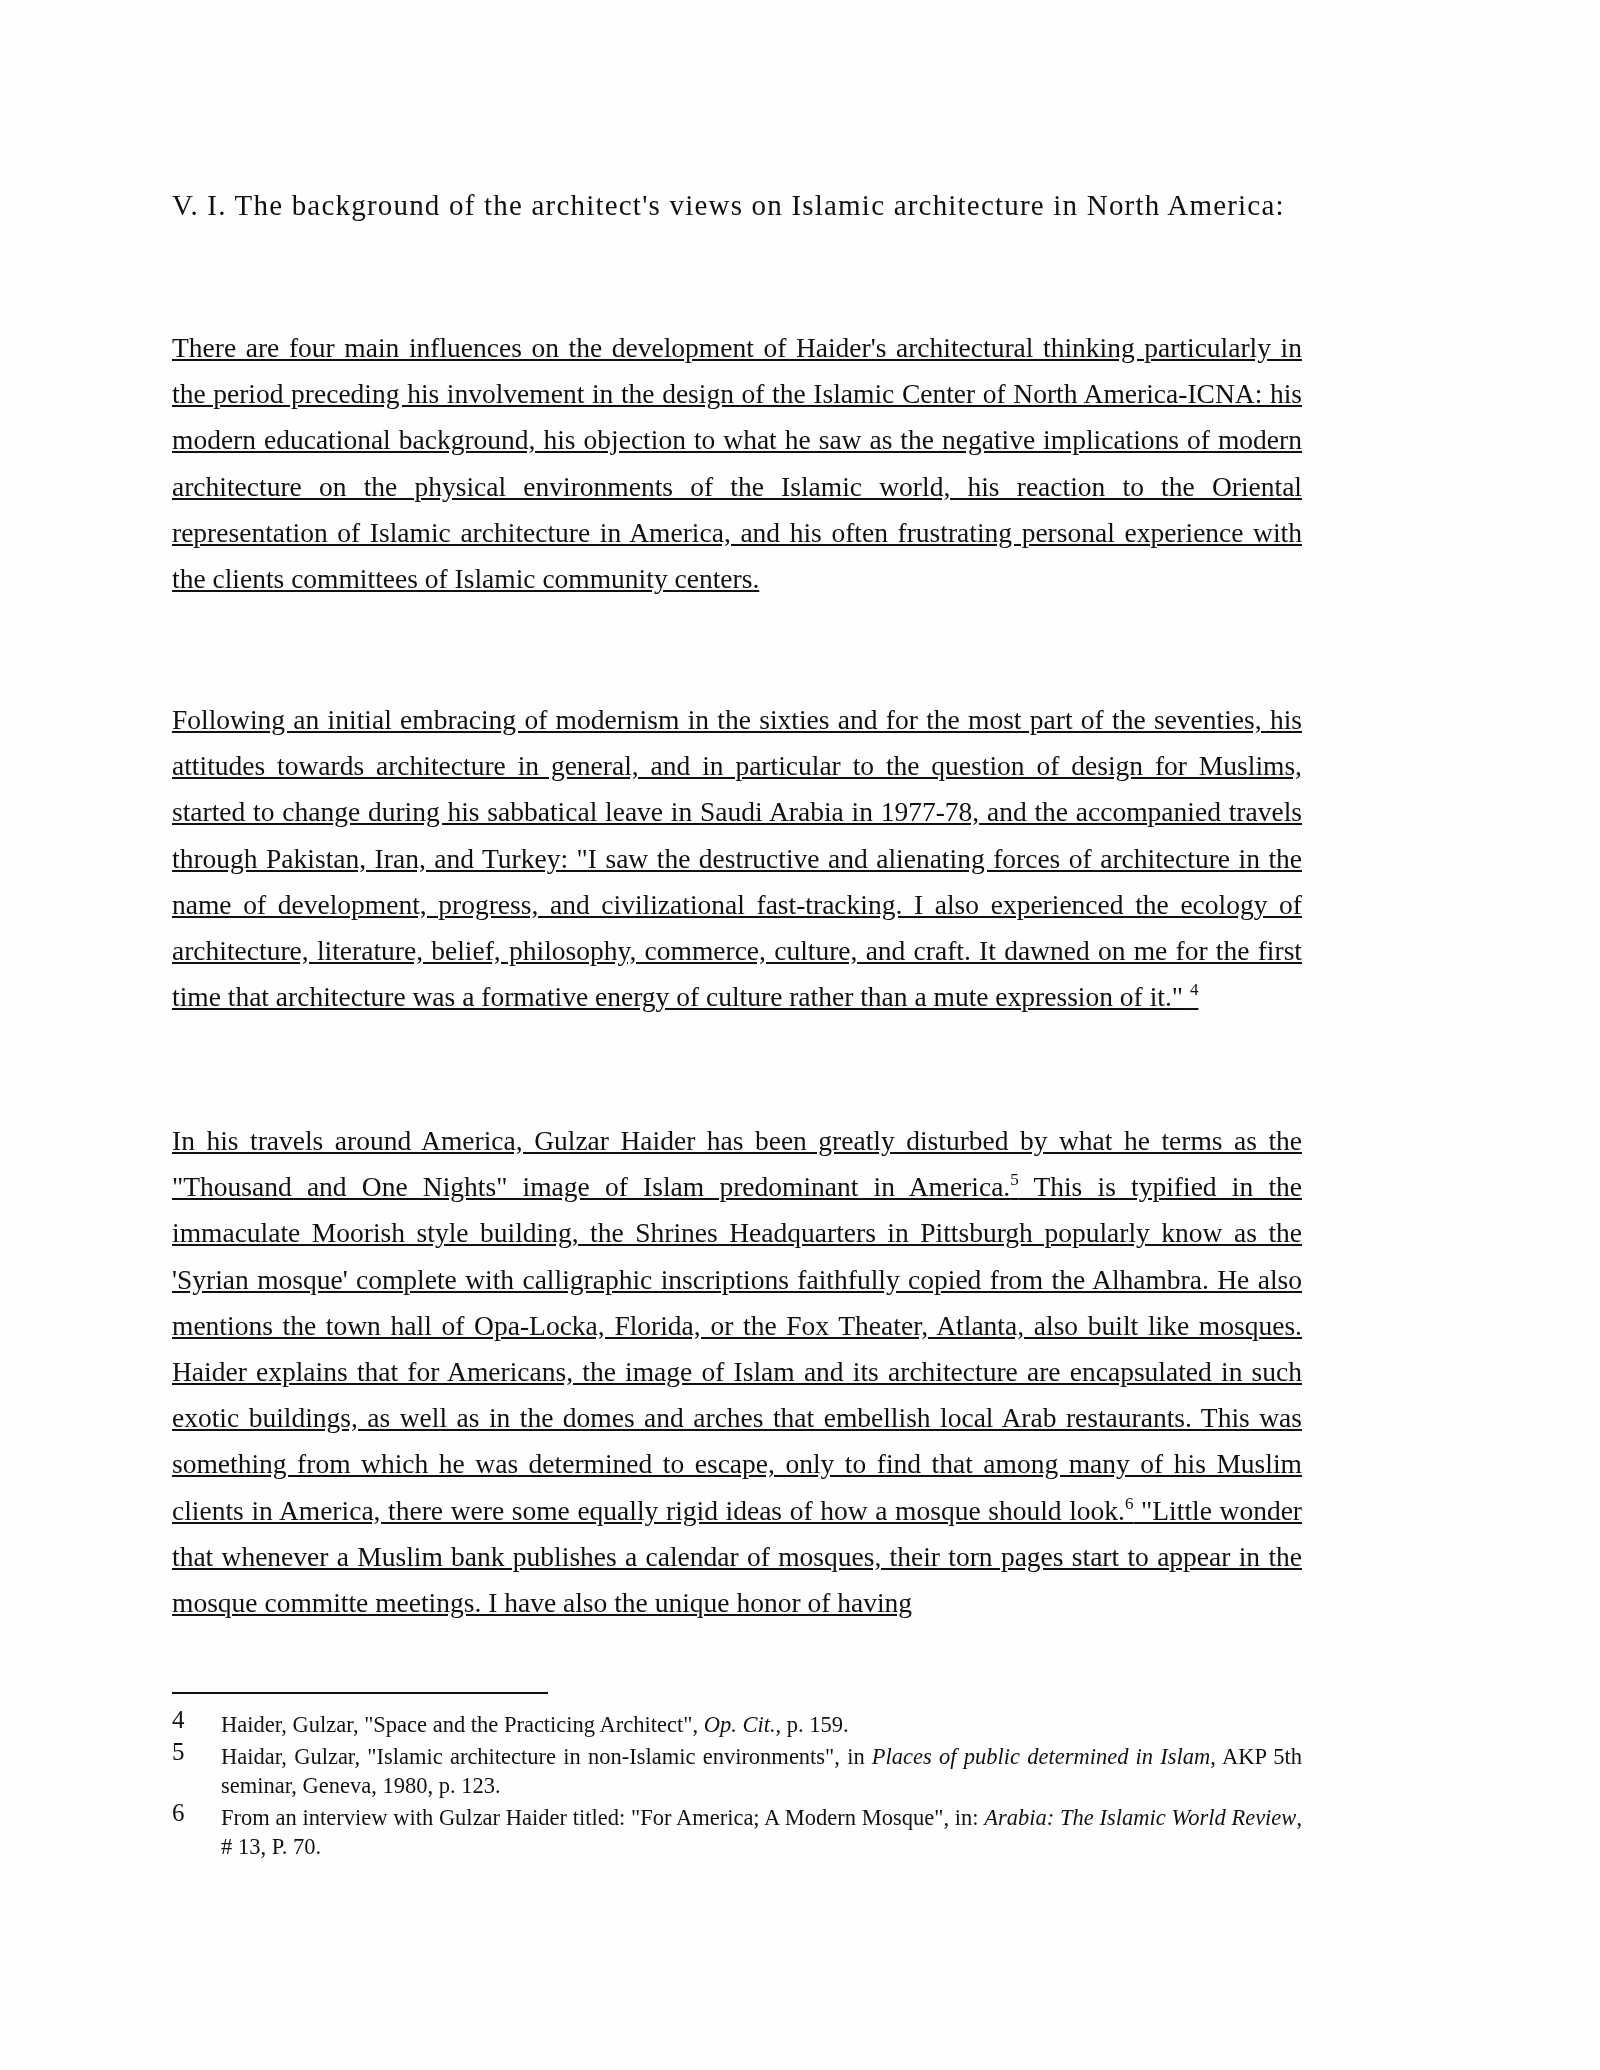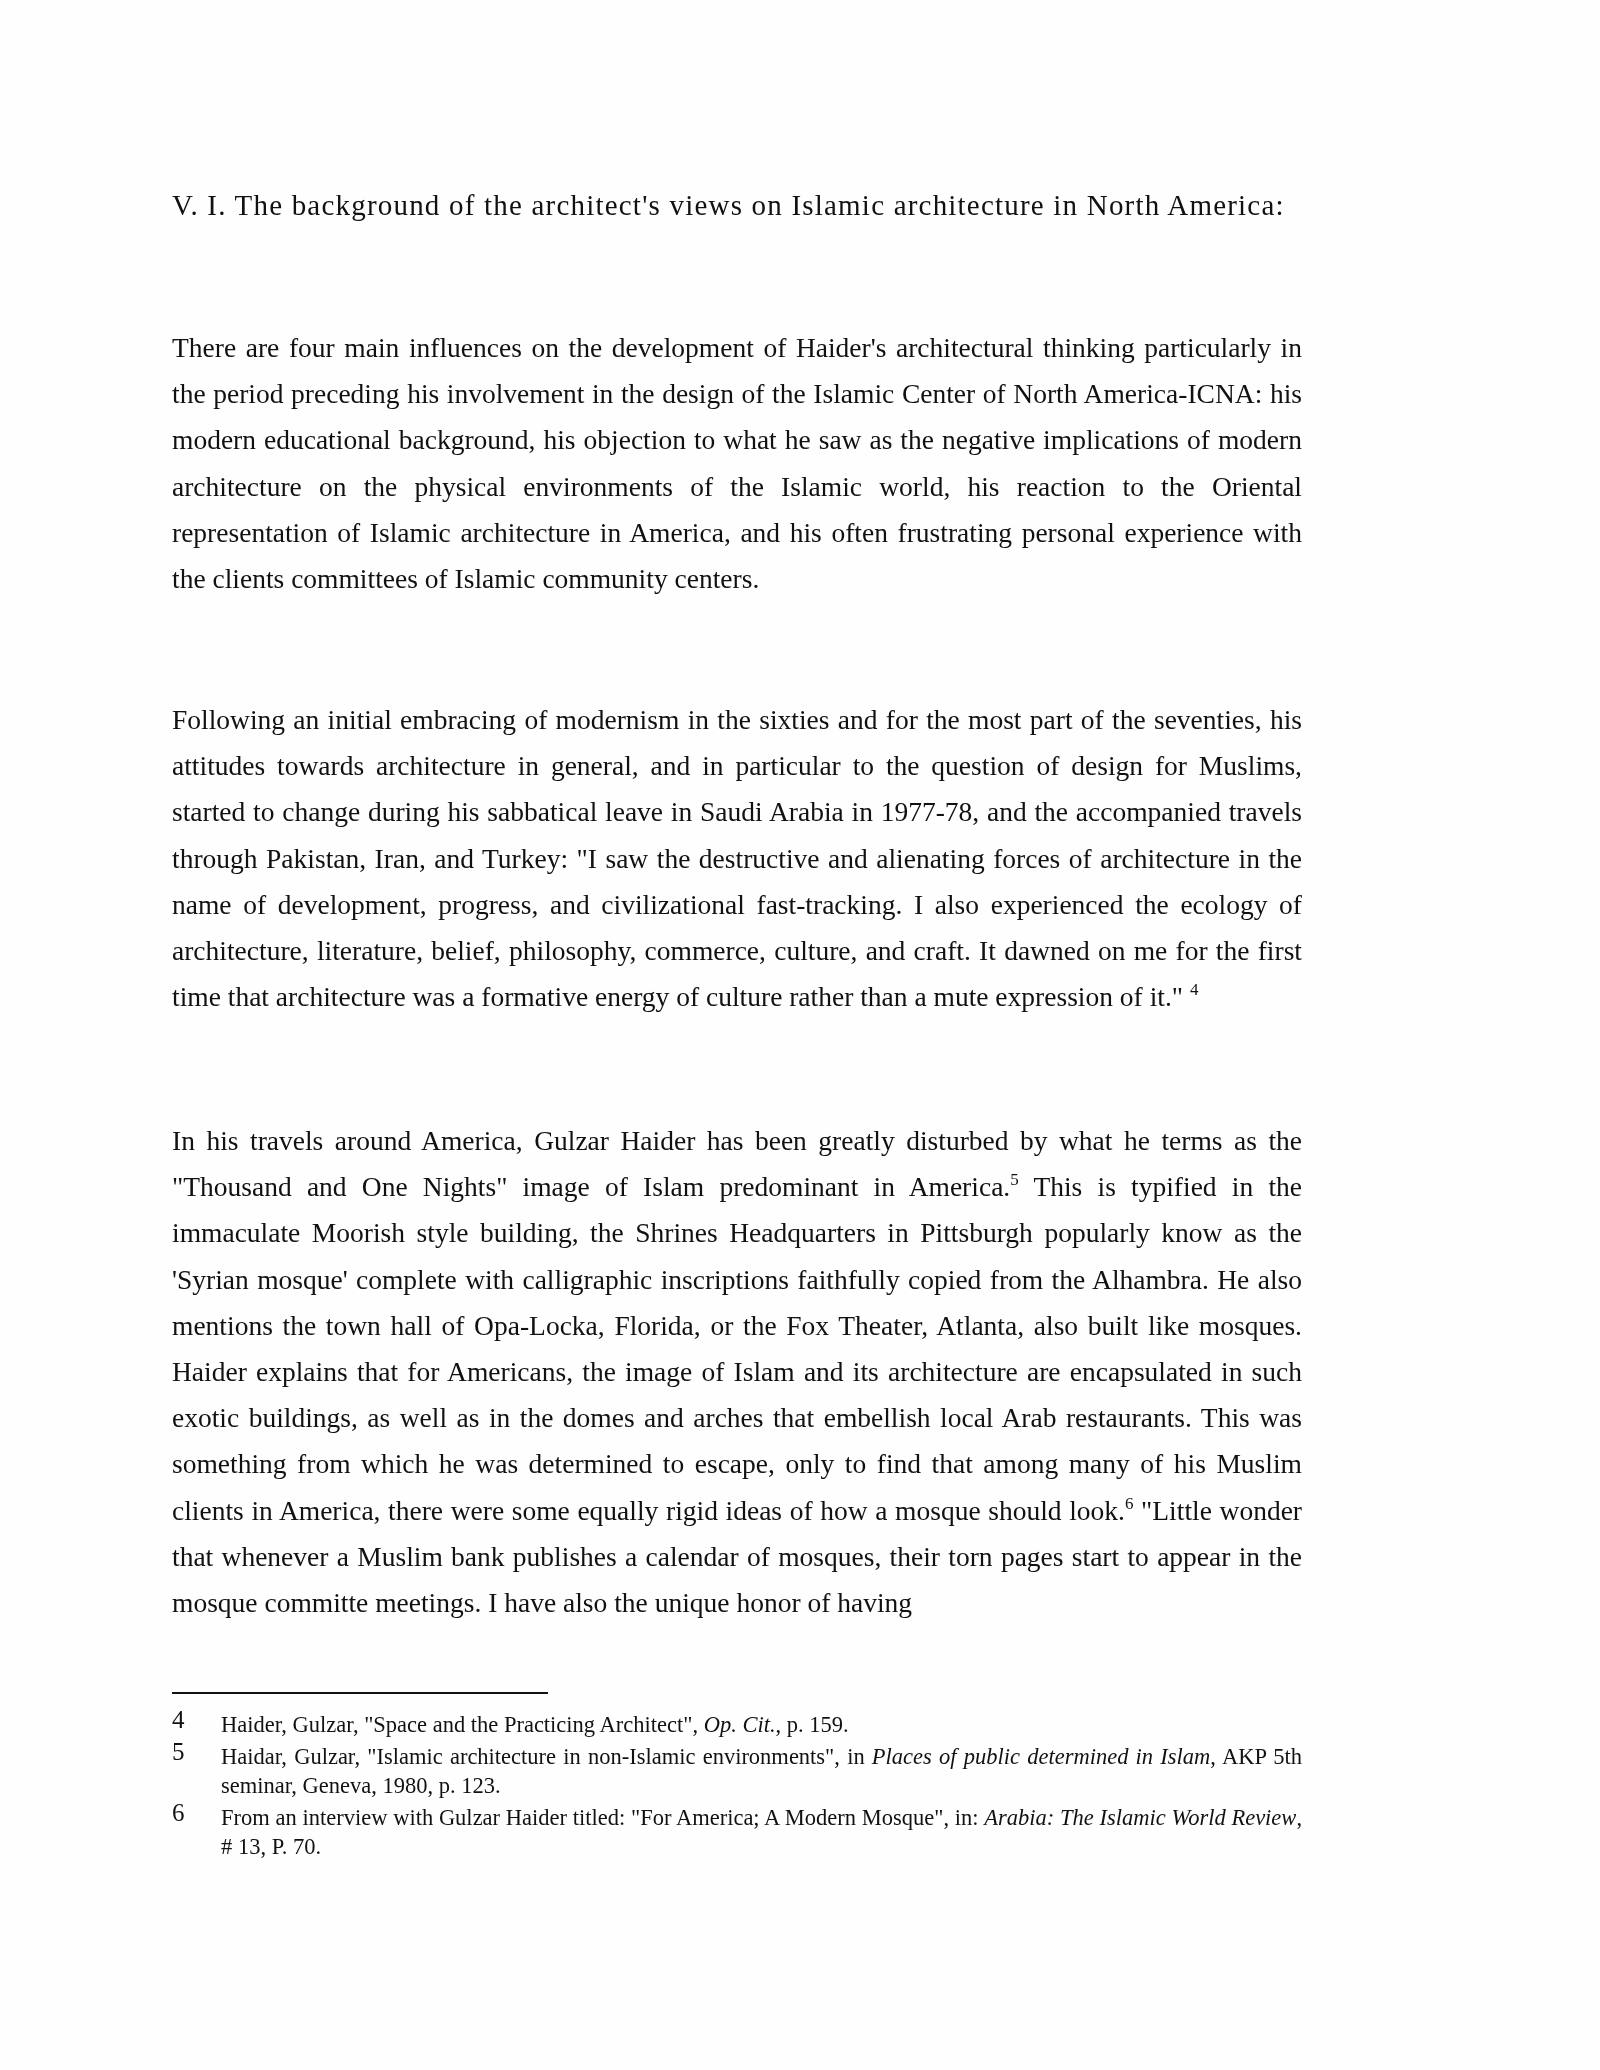--- a/index.html
+++ b/index.html
@@ -8,21 +8,21 @@
   .heading {
     position: absolute; left: 172px; top: 182px; width: 1130px;
     font-family: "Liberation Serif", serif; font-weight: normal;
     font-size: 29px; line-height: 46px; letter-spacing: 1.2px;
     text-align: justify; text-align-last: left; color: #111;
   }
   .para {
     position: absolute; left: 172px; width: 1130px;
     font-family: "Liberation Serif", serif;
     font-size: 27.5px; line-height: 46.2px;
-    text-align: justify; color: #111;
+    text-align: justify; color: #111; text-decoration: underline;
   }
   #p1 { top: 325px; }
   #p2 { top: 697px; }
   #p3 { top: 1118px; }
   sup { font-size: 17px; line-height: 0; vertical-align: 11px; }
   .rule { position: absolute; left: 172px; top: 1692px; width: 376px; height: 2px; background: #111; }
   .footnotes { position: absolute; left: 172px; top: 1710px; width: 1130px;
     font-family: "Liberation Serif", serif; font-size: 22.5px; line-height: 29.5px; color: #111; }
   .fn { display: flex; margin-bottom: 2px; }
   .fn-num { width: 49px; flex: none; font-size: 25px; position: relative; top: -5px; }

